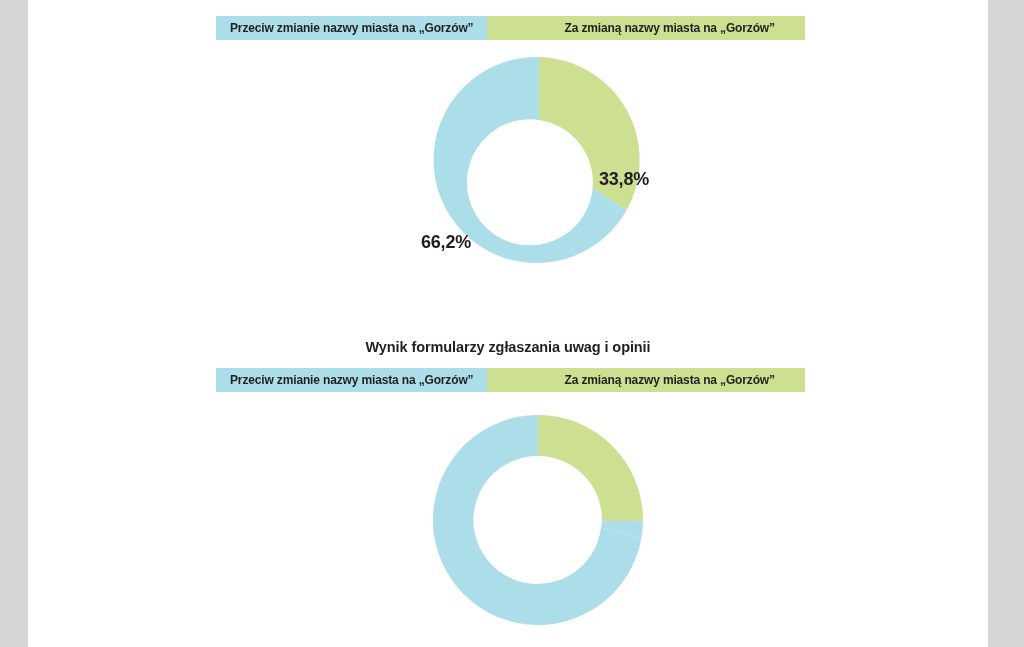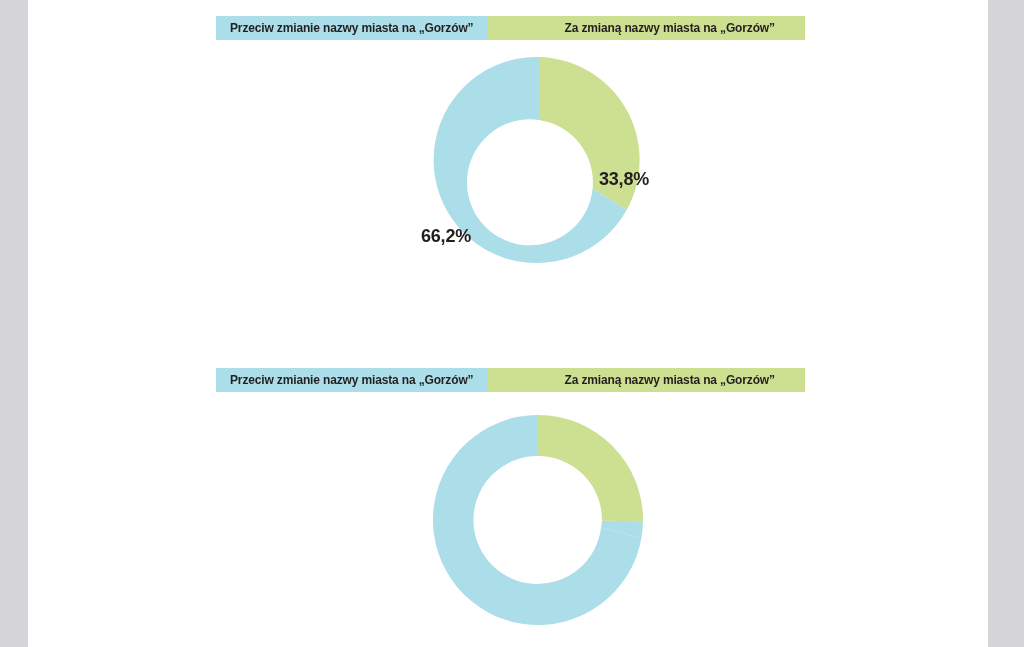--- a/index.html
+++ b/index.html
@@ -87,21 +87,21 @@
   .slice-label {
     position: absolute;
     font-size: 18px;
     font-weight: bold;
     color: #231f20;
     white-space: nowrap;
     letter-spacing: -0.2px;
   }
 
   
-  #label-c1-against { left: 205px; top: 179px; }
+  #label-c1-against { left: 205px; top: 185px; }
   #label-c1-for     { left: 383px; top: 122px; }
 </style>
 </head>
 <body>
 
 <div id="page-root">
 
   <div class="margin-strip margin-left"></div>
   <div class="margin-strip margin-right"></div>
 
@@ -132,20 +132,21 @@
                    Z" fill="#abdee9"></path>
         </svg>
 
         <div class="slice-label" id="label-c1-against">66,2%</div>
         <div class="slice-label" id="label-c1-for">33,8%</div>
       </div>
     </div>
 
     <div class="chart-block" id="chart-block-2">
 
+      <div class="chart-title" id="chart-title-2">Wynik formularzy zgłaszania uwag i opinii</div>
 
       <div class="legend-bar" id="legend-bar-2">
         <div class="legend-cell legend-cell-against">Przeciw zmianie nazwy miasta na „Gorzów”</div>
         <div class="legend-cell legend-cell-for">Za zmianą nazwy miasta na „Gorzów”</div>
       </div>
 
       <div class="donut-wrap" id="donut-wrap-2">
         <svg class="donut-svg" width="640" height="232" viewBox="0 0 640 232">
 
           <path d="M 322 10

